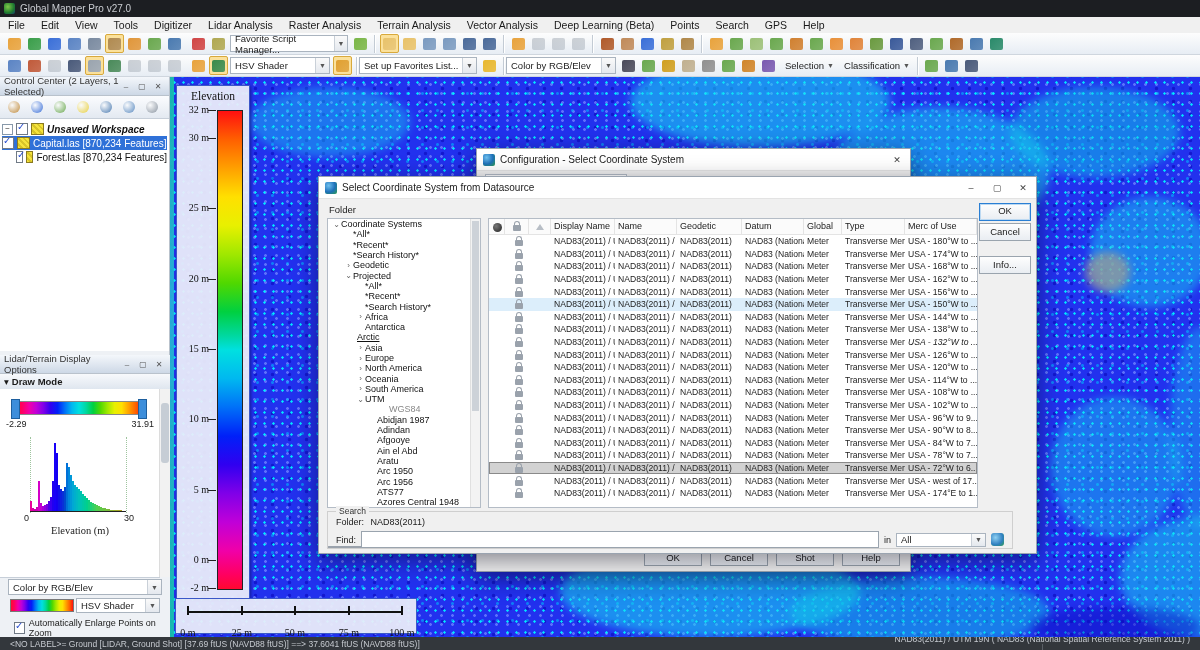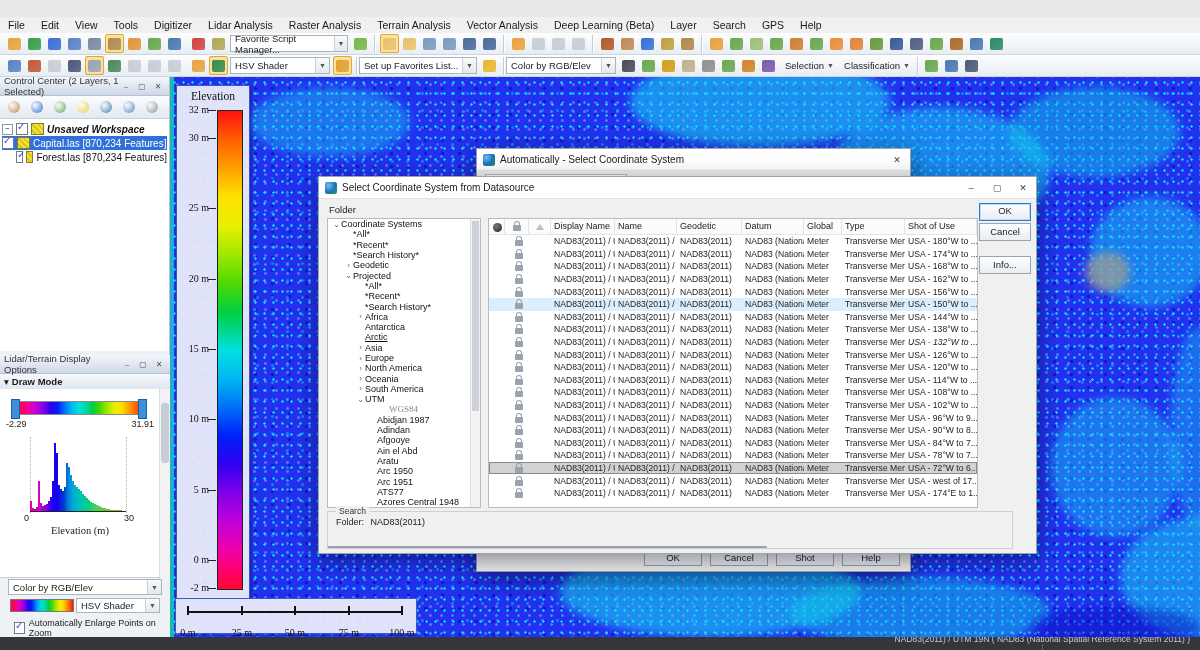--- a/index.html
+++ b/index.html
@@ -150,33 +150,37 @@
   #statusbar{left:0;top:637px;width:1200px;height:13px;background:#33373c;color:#c6cad0;font-size:8.5px;display:flex;align-items:center;padding:0 4px;box-sizing:border-box;white-space:nowrap;overflow:hidden;}
   #statusbar .seg{padding:0 6px;}
   #statusbar .sdiv{width:1px;height:9px;background:#5a5f66;}
   #status-right{margin-left:auto;display:flex;align-items:center;flex-direction:column;}
 </style>
 </head>
 <body>
 
 <div id="app">
 
+  <div id="titlebar" class="abs">
+    <div class="appicon"></div>
+    <div class="ttext">Global Mapper Pro v27.0</div>
+  </div>
 
   <div id="menubar" class="abs">
       <div class="mi">File</div>
       <div class="mi">Edit</div>
       <div class="mi">View</div>
       <div class="mi">Tools</div>
       <div class="mi">Digitizer</div>
       <div class="mi">Lidar Analysis</div>
       <div class="mi">Raster Analysis</div>
       <div class="mi">Terrain Analysis</div>
       <div class="mi">Vector Analysis</div>
       <div class="mi">Deep Learning (Beta)</div>
-      <div class="mi">Layer</div>
+      <div class="mi">Points</div>
       <div class="mi">Search</div>
       <div class="mi">GPS</div>
       <div class="mi">Help</div>
     </div>
 
   <div id="tb1" class="abs tbrow">
       <div class="tbgroup">
         <div class="tbi">
           <div class="ic" style="background: linear-gradient(135deg, rgb(232, 163, 61), rgba(255, 255, 255, 0.133)), rgb(232, 163, 61);"></div>
         </div>
@@ -656,21 +660,21 @@
           <div class="sblab" style="left: 161px;">75 m</div>
           <div class="sbt" style="left: 213px;"></div>
           <div class="sblab" style="left: 214px;">100 m</div>
         </div>
     </div>
   </div>
 
   <div class="dlg" id="cfg-dlg" style="left:476px;top:148px;width:433px;height:422px;">
     <div class="dlg-title">
       <div class="dicon"></div>
-      <span>Automatically - Select Coordinate System</span>
+      <span>Configuration - Select Coordinate System</span>
       <span class="dbtns">
           <span class="dwb close">✕</span>
         </span>
     </div>
     <div id="bd-list">
       <div class="item">
         <span class="grid-ic"></span>
         <span>General</span>
       </div>
     </div>
@@ -732,21 +736,21 @@
             <span>*Search History*</span>
           </div>
           <div class="ti" style="padding-left: 28px;">
             <span class="chev">›</span>
             <span>Africa</span>
           </div>
           <div class="ti" style="padding-left: 28px;">
             <span class="chev"></span>
             <span>Antarctica</span>
           </div>
-          <div class="ti" style="padding-left: 28px; text-decoration: underline;">
+          <div class="ti" style="padding-left: 20px; text-decoration: underline;">
             <span class="chev"></span>
             <span>Arctic</span>
           </div>
           <div class="ti" style="padding-left: 28px;">
             <span class="chev">›</span>
             <span>Asia</span>
           </div>
           <div class="ti" style="padding-left: 28px;">
             <span class="chev">›</span>
             <span>Europe</span>
@@ -762,21 +766,21 @@
           <div class="ti" style="padding-left: 28px;">
             <span class="chev">›</span>
             <span>South America</span>
           </div>
           <div class="ti" style="padding-left: 28px;">
             <span class="chev">⌄</span>
             <span>UTM</span>
           </div>
           <div class="ti" style="padding-left: 52px;">
             <span class="chev"></span>
-            <span style="color: rgb(136, 136, 136); font-family: Liberation Serif, serif;">WGS84</span>
+            <span style="color: rgb(136, 136, 136);">WGS84</span>
           </div>
           <div class="ti" style="padding-left: 40px;">
             <span class="chev"></span>
             <span>Abidjan 1987</span>
           </div>
           <div class="ti" style="padding-left: 40px;">
             <span class="chev"></span>
             <span>Adindan</span>
           </div>
           <div class="ti" style="padding-left: 40px;">
@@ -790,21 +794,21 @@
           <div class="ti" style="padding-left: 40px;">
             <span class="chev"></span>
             <span>Aratu</span>
           </div>
           <div class="ti" style="padding-left: 40px;">
             <span class="chev"></span>
             <span>Arc 1950</span>
           </div>
           <div class="ti" style="padding-left: 40px;">
             <span class="chev"></span>
-            <span>Arc 1951</span>
+            <span>Arc 1956</span>
           </div>
           <div class="ti" style="padding-left: 40px;">
             <span class="chev"></span>
             <span>ATS77</span>
           </div>
           <div class="ti" style="padding-left: 40px;">
             <span class="chev"></span>
             <span>Azores Central 1948</span>
           </div>
         </div>
@@ -824,21 +828,21 @@
           </div>
           <div class="th" style="width: 22px; flex: 0 0 22px;">
             <div class="hdr-sort"></div>
           </div>
           <div class="th" style="width: 64px; flex: 0 0 64px;">Display Name</div>
           <div class="th" style="width: 62px; flex: 0 0 62px;">Name</div>
           <div class="th" style="width: 65px; flex: 0 0 65px;">Geodetic</div>
           <div class="th" style="width: 62px; flex: 0 0 62px;">Datum</div>
           <div class="th" style="width: 38px; flex: 0 0 38px;">Global</div>
           <div class="th" style="width: 63px; flex: 0 0 63px;">Type</div>
-          <div class="th" style="width: 72px; flex: 0 0 72px;">Shot of Use</div>
+          <div class="th" style="width: 72px; flex: 0 0 72px;">Merc of Use</div>
         </div>
         <div class="trow">
           <div class="td" style="width: 16px; flex: 0 0 16px;"></div>
           <div class="td" style="width: 24px; flex: 0 0 24px;">
             <div class="lockw">
               <div class="lock"></div>
             </div>
           </div>
           <div class="td" style="width: 22px; flex: 0 0 22px;"></div>
           <div class="td" style="width: 64px; flex: 0 0 64px;">NAD83(2011) / U...</div>
@@ -1173,24 +1177,35 @@
     <div id="fd-hscroll"></div>
     <div class="btn" id="fd-ok">OK</div>
     <div class="btn" id="fd-cancel">Cancel</div>
     <div class="btn" id="fd-info">Info...</div>
     <div id="fd-search">
       <span class="flabel">Search</span>
       <div id="fd-folderline">
         <span>Folder:</span>
         <span style="margin-left:4px">NAD83(2011)</span>
       </div>
+      <div id="fd-findline">
+        <span>Find:</span>
+        <input id="fd-find-input" value="" style="">
+        <span>in</span>
+        <div class="combo" id="fd-in-combo">
+          <span>All</span>
+            <span class="arrow">▼</span>
+        </div>
+        <span class="searchglobe"></span>
+      </div>
     </div>
   </div>
 
   <div id="statusbar" class="abs">
+    <span class="seg">&lt;NO LABEL&gt;= Ground [LIDAR, Ground Shot] [37.69 ftUS (NAVD88 ftUS)] ==&gt; 37.6041 ftUS (NAVD88 ftUS)]</span>
     <span id="status-right">
       <span class="sdiv"></span>
         <span class="seg">1:1195</span>
       <span class="sdiv"></span>
         <span class="seg">NAD83(2011) / UTM 19N ( NAD83 (National Spatial Reference System 2011) )</span>
       <span class="sdiv"></span>
         <span class="seg">( 437735.009, 4906348.794 m )</span>
       <span class="sdiv"></span>
         <span class="seg">44° 10' 27.0540" N, 69° 46' 50.4045" W</span>
     </span>

